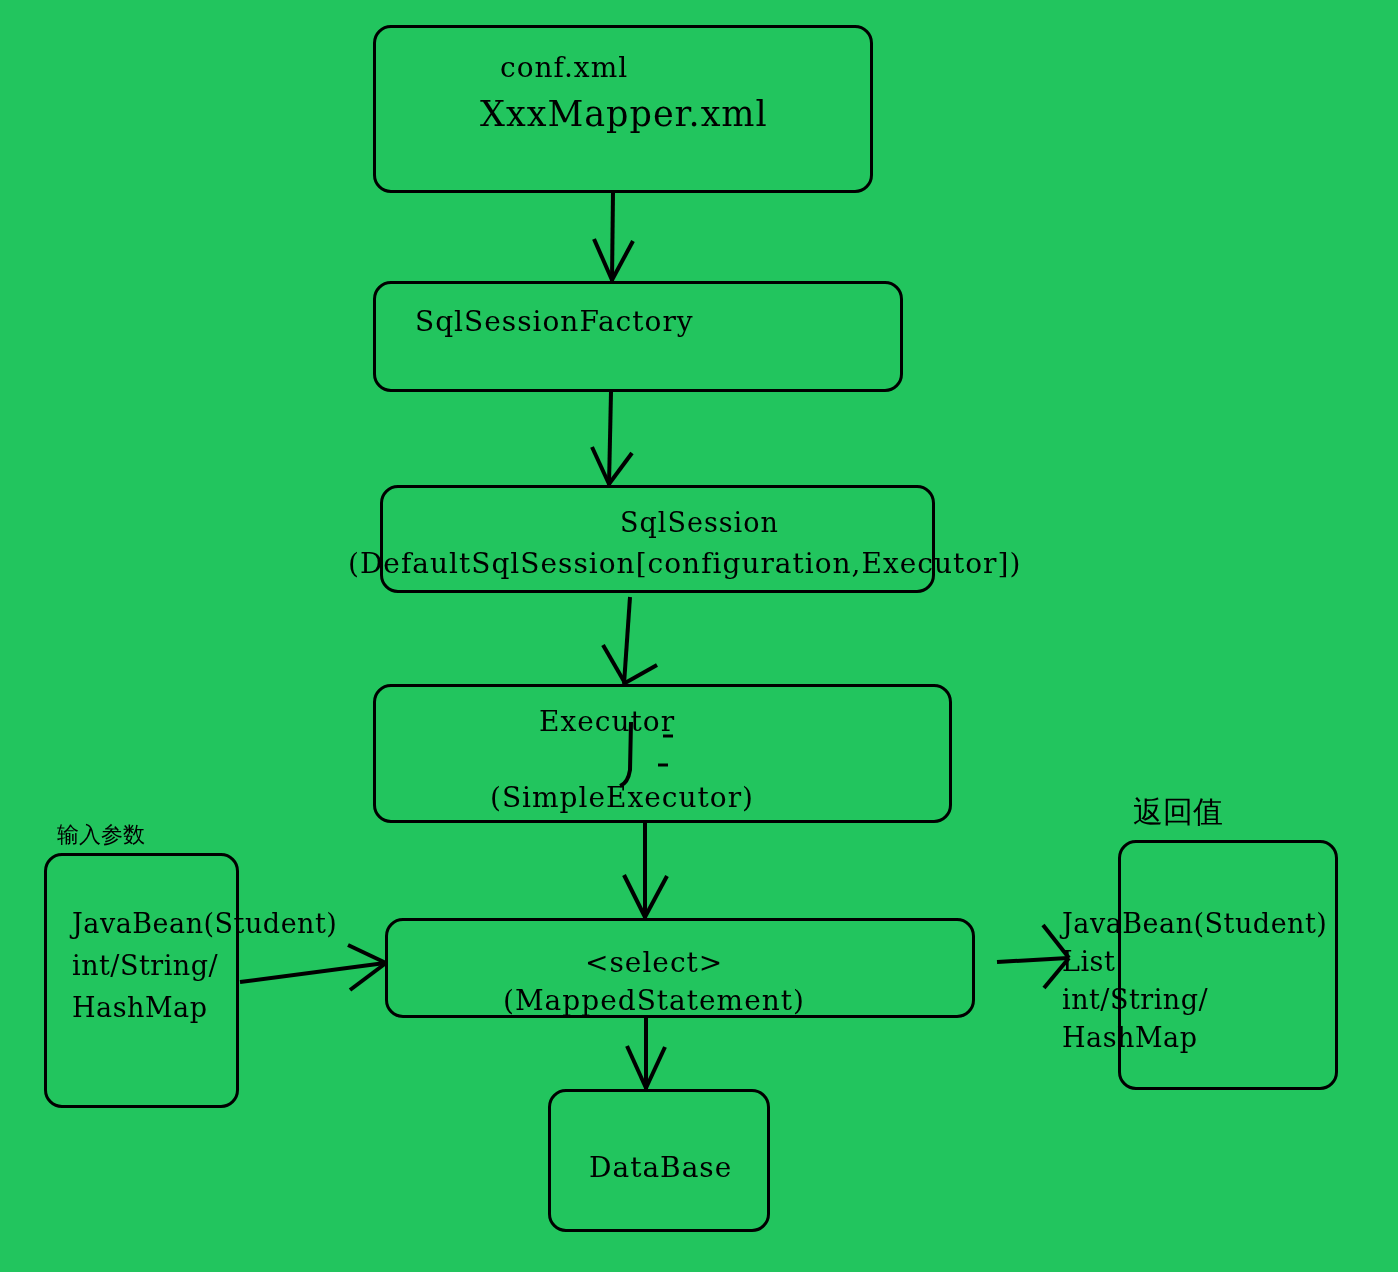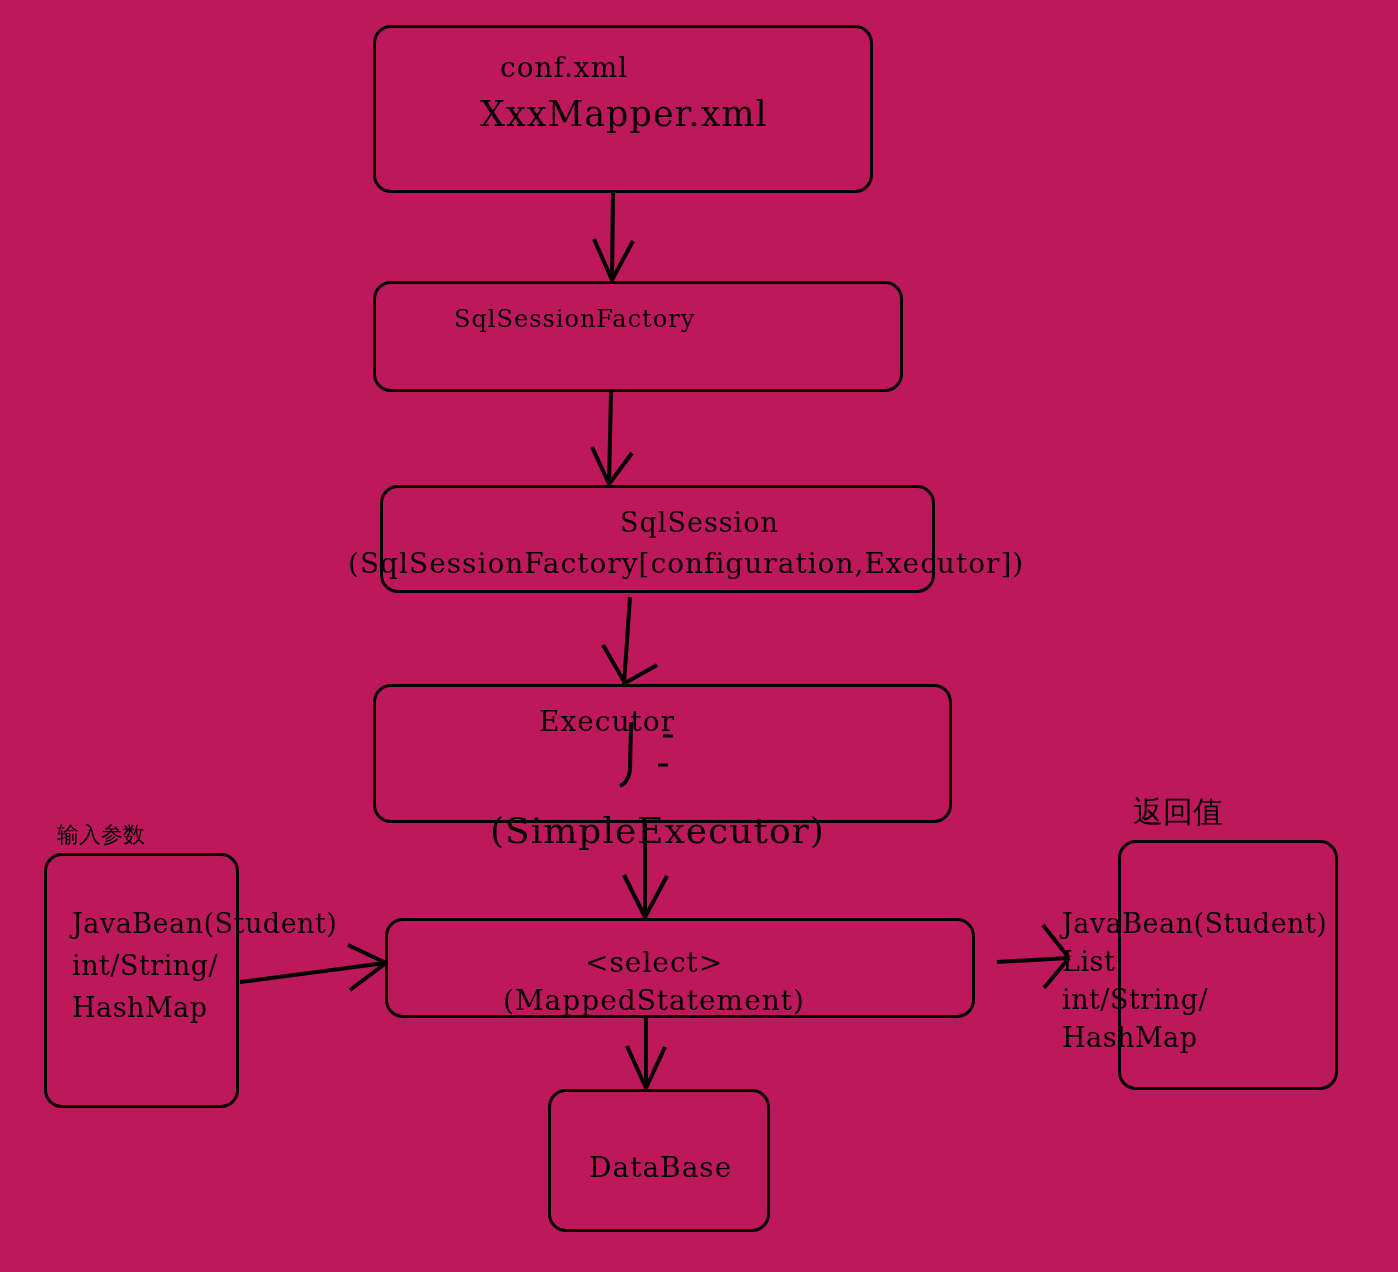--- a/index.html
+++ b/index.html
@@ -1,19 +1,19 @@
 <!DOCTYPE html>
 <html><head>
 <meta charset="utf-8">
 <style>
   html,body{margin:0;padding:0;background:#ffffff;}
   #canvas{
     position:relative;
     width:1398px;height:1272px;
-    background:#be185d;
+    background:#22c55e;
     overflow:hidden;
     font-family:"DejaVu Serif", serif;
   }
   .node{
     position:absolute;
     box-sizing:border-box;
     border:3px solid #000000;
     border-radius:18px;
     background:transparent;
   }
@@ -49,27 +49,27 @@
 
   <div class="node" style="left:548px;top:1089px;width:222px;height:143px;"></div>
 
   <div class="node" style="left:44px;top:853px;width:195px;height:255px;"></div>
 
   <div class="node" style="left:1118px;top:840px;width:220px;height:250px;"></div>
 
   <div class="label" style="left:500px;top:50px;font-size:28px;letter-spacing:1px;">conf.xml</div>
   <div class="label" style="left:480px;top:91px;font-size:35px;letter-spacing:1px;">XxxMapper.xml</div>
 
-  <div class="label" style="left:454px;top:304px;font-size:24px;letter-spacing:1px;">SqlSessionFactory</div>
+  <div class="label" style="left:415px;top:304px;font-size:28px;letter-spacing:1px;">SqlSessionFactory</div>
 
   <div class="label" style="left:620px;top:505px;font-size:27px;letter-spacing:1px;">SqlSession</div>
-  <div class="label" style="left:348px;top:546px;font-size:28px;letter-spacing:1px;">(SqlSessionFactory[configuration,Executor])</div>
+  <div class="label" style="left:348px;top:546px;font-size:28px;letter-spacing:1px;">(DefaultSqlSession[configuration,Executor])</div>
 
   <div class="label" style="left:539px;top:704px;font-size:28px;letter-spacing:1px;">Executor</div>
-  <div class="label" style="left:490px;top:780px;font-size:36px;letter-spacing:1px;margin-top:27px;">(SimpleExecutor)</div>
+  <div class="label" style="left:490px;top:780px;font-size:28px;letter-spacing:1px;">(SimpleExecutor)</div>
 
   <div class="label" style="left:585px;top:945px;font-size:28px;letter-spacing:1px;">&lt;select&gt;</div>
   <div class="label" style="left:503px;top:983px;font-size:28px;letter-spacing:1px;">(MappedStatement)</div>
 
   <div class="label" style="left:589px;top:1150px;font-size:28px;letter-spacing:1px;">DataBase</div>
 
   <div class="label cjk" style="left:57px;top:820px;font-size:22px;">输入参数</div>
   <div class="label" style="left:72px;top:906px;font-size:27px;letter-spacing:0.5px;">JavaBean(Student)</div>
   <div class="label" style="left:72px;top:948px;font-size:27px;letter-spacing:0.5px;">int/String/</div>
   <div class="label" style="left:72px;top:990px;font-size:27px;letter-spacing:0.5px;">HashMap</div>

